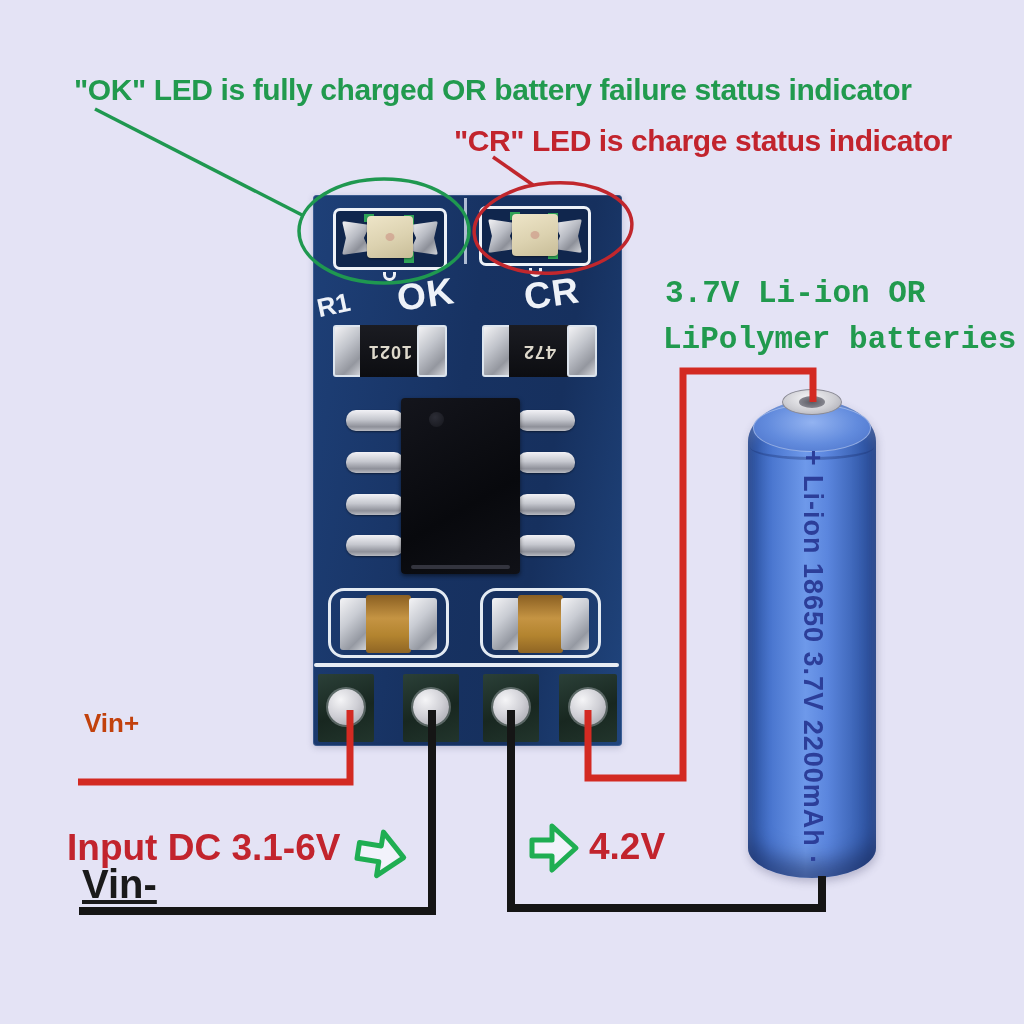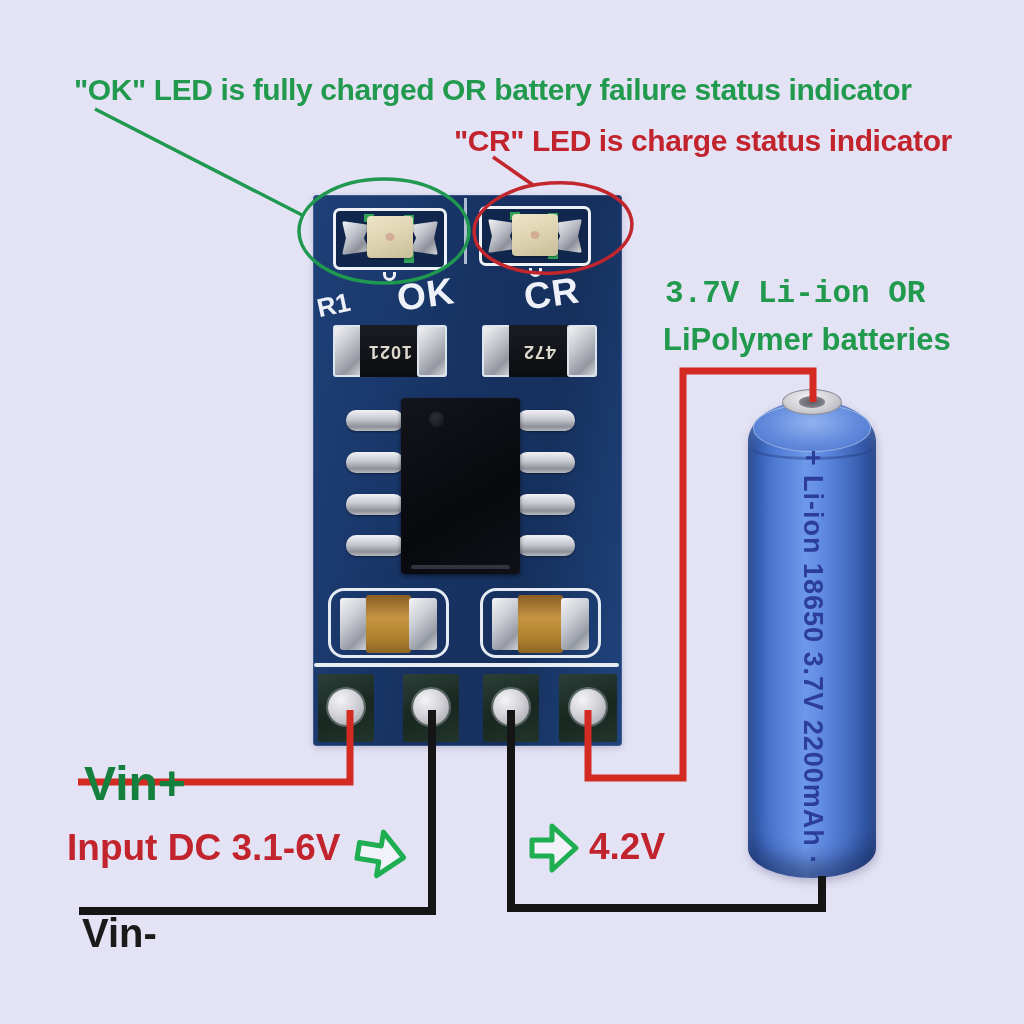--- a/index.html
+++ b/index.html
@@ -17,25 +17,25 @@
   *{margin:0;padding:0;box-sizing:border-box;}
   html,body{width:1024px;height:1024px;}
   body{font-family:"Liberation Sans",sans-serif;background:#cfcfe4;}
   .stage{position:relative;width:1024px;height:1024px;background:var(--bg);overflow:hidden;}
 
   
   .label{position:absolute;font-weight:bold;white-space:nowrap;z-index:6;}
   .lbl-ok{left:74px;top:73px;font-size:30px;letter-spacing:-.4px;color:var(--annotation-green);}
   .lbl-cr{left:454px;top:124px;font-size:30px;letter-spacing:-.4px;color:var(--annotation-red);}
   .lbl-batt1{left:665px;top:276px;font-size:31px;color:var(--annotation-green);font-family:Liberation Mono, monospace;}
-  .lbl-batt2{left:663px;top:322px;font-size:31px;color:var(--annotation-green);}
-  .lbl-vinp{left:84px;top:756px;font-size:48px;color:#15803d;}
+  .lbl-batt2{left:663px;top:322px;font-size:31px;color:var(--annotation-green);font-family:Liberation Mono, monospace;}
+  .lbl-vinp{left:84px;top:708px;font-size:26px;color:#c2410c;}
   .lbl-input{left:67px;top:827px;font-size:37px;color:var(--annotation-red);}
   .lbl-42v{left:589px;top:826px;font-size:37px;color:var(--annotation-red);}
-  .lbl-vinm{left:82px;top:911px;font-size:40px;color:#1a1a1a;}
+  .lbl-vinm{left:82px;top:862px;font-size:40px;color:#1a1a1a;text-decoration:underline;}
 
   
   .pcb{position:absolute;left:313px;top:195px;width:309px;height:551px;z-index:1;
        background:linear-gradient(100deg,#1e4078 0%,#173262 45%,#16305e 70%,#20457e 100%);
        border-radius:4px;box-shadow:inset 0 0 0 1px rgba(130,160,210,.3),0 2px 6px rgba(80,80,120,.25);}
 
   .led-bracket{position:absolute;border:3px solid var(--silk-white);border-radius:7px;background:#10264d;}
   .led-ok{left:20px;top:13px;width:114px;height:62px;}
   .led-cr{left:166px;top:11px;width:112px;height:60px;}
   .led-contact{position:absolute;top:10px;width:28px;height:34px;border-radius:3px;

